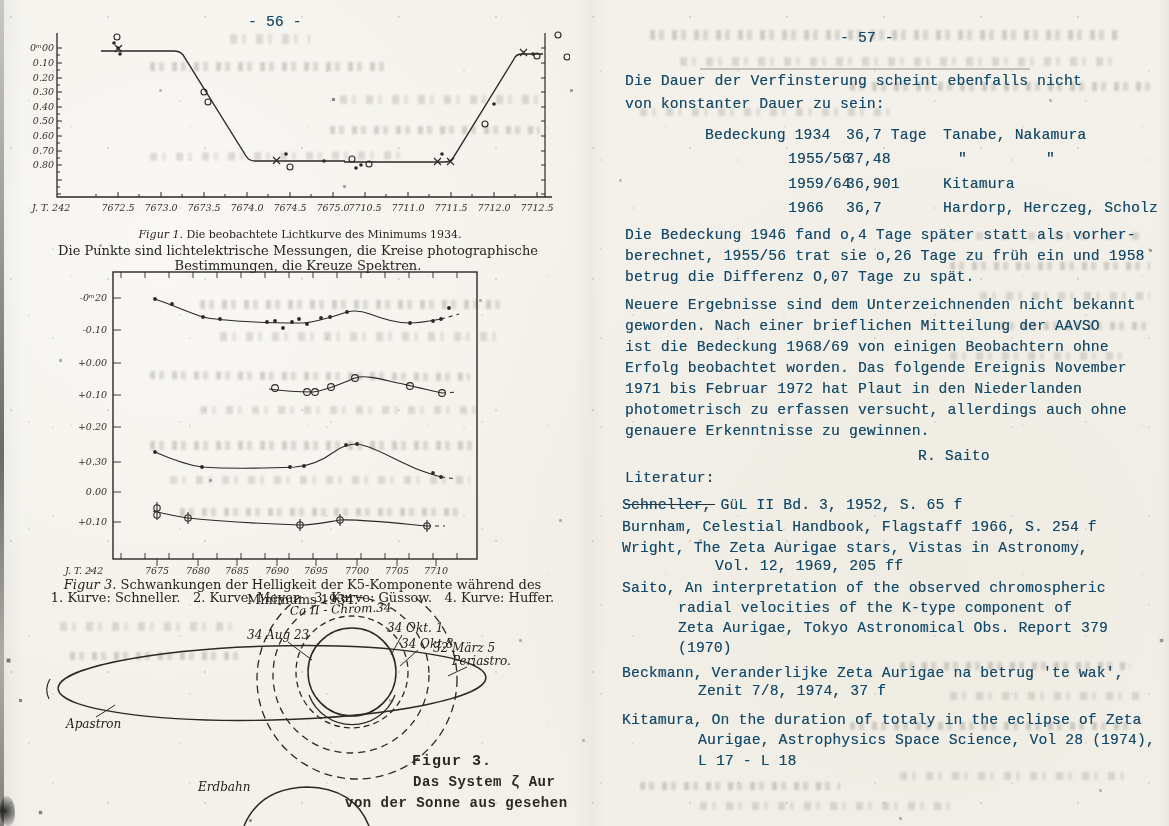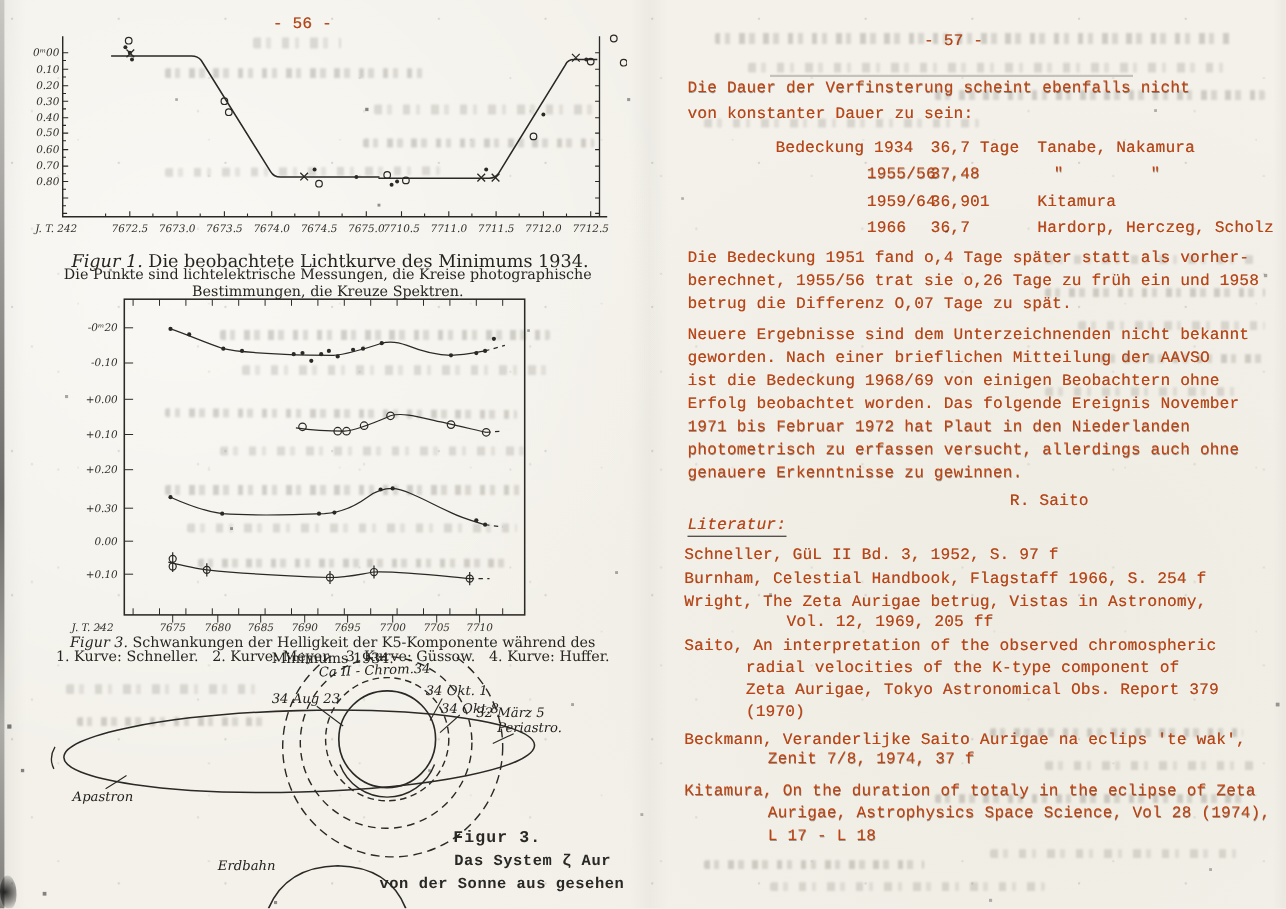--- a/index.html
+++ b/index.html
@@ -37,28 +37,28 @@
   .edgeL{position:absolute;left:0;top:0;width:4px;height:826px;
     background:linear-gradient(180deg,rgba(0,0,0,.15),rgba(0,0,0,.55) 55%,rgba(0,0,0,.25) 80%,rgba(0,0,0,.45));}
   .blob{position:absolute;left:0;top:796px;width:15px;height:30px;border-radius:45% 55% 40% 50%;
     background:radial-gradient(circle at 30% 50%, rgba(10,10,10,.85), rgba(10,10,10,.2) 75%, transparent);}
   
   .bl,.bl2{position:absolute;filter:blur(1.2px);border-radius:2px;}
   .bl{opacity:.40;background:repeating-linear-gradient(90deg,rgba(75,70,62,.55) 0 5px,transparent 5px 9px,rgba(75,70,62,.4) 9px 14px,transparent 14px 22px);}
   .bl2{opacity:.32;background:repeating-linear-gradient(90deg,rgba(75,70,62,.5) 0 7px,transparent 7px 12px,rgba(75,70,62,.35) 12px 16px,transparent 16px 26px);}
   
   .ln{position:absolute;white-space:pre;font-family:"Liberation Mono",monospace;
-      font-size:14.6px;letter-spacing:.2px;color:#c2410c;
+      font-size:14.6px;letter-spacing:.2px;color:#0c4a6e;
       text-shadow:.3px .3px .4px rgba(45,42,38,.45);}
   .hdr{font-size:14.6px;}
-  .ul{border-bottom:1.4px solid #2e2c28;padding-bottom:1px;font-style:italic;}
+  .ul{border-bottom:1.4px solid #2e2c28;padding-bottom:18px;}
   
   .fig-cap{position:absolute;text-align:center;color:#26241f;
       font-family:"DejaVu Serif",serif;}
-  .fc1{font-size:16px;text-align:center;}
+  .fc1{font-size:11px;text-align:center;}
   .fc2{font-size:13px;}
   .fig-cap i{font-style:italic;}
   svg text{fill:#33302a;}
   .tick{font:italic 9.5px "DejaVu Serif",serif;}
   .hand{font:italic 12px "DejaVu Serif",serif;fill:#23211d;}
   .typed3{font-family:"Liberation Mono",monospace;font-weight:bold;fill:#2a2824;}
   .plot{stroke:#2b2925;fill:none;}
 </style>
 </head>
 <body>
@@ -320,45 +320,45 @@
 
   <div class="ln" style="left:788px;top:176px">1959/64</div>
   <div class="ln" style="left:846px;top:176px">36,901</div>
   <div class="ln" style="left:943px;top:176px">Kitamura</div>
 
   <div class="ln" style="left:788px;top:200px">1966</div>
   <div class="ln" style="left:846px;top:200px">36,7</div>
   <div class="ln" style="left:943px;top:200px">Hardorp, Herczeg, Scholz</div>
 </div>
 
-<div class="ln" style="left:625px;top:227px">Die Bedeckung 1951 fand o,4 Tage später statt als vorher-</div>
+<div class="ln" style="left:625px;top:227px">Die Bedeckung 1946 fand o,4 Tage später statt als vorher-</div>
 <div class="ln" style="left:625px;top:248px">berechnet, 1955/56 trat sie o,26 Tage zu früh ein und 1958</div>
 <div class="ln" style="left:625px;top:269px">betrug die Differenz O,07 Tage zu spät.</div>
 
 <div class="ln" style="left:625px;top:297px">Neuere Ergebnisse sind dem Unterzeichnenden nicht bekannt</div>
 <div class="ln" style="left:625px;top:318px">geworden. Nach einer brieflichen Mitteilung der AAVSO</div>
 <div class="ln" style="left:625px;top:339px">ist die Bedeckung 1968/69 von einigen Beobachtern ohne</div>
 <div class="ln" style="left:625px;top:360px">Erfolg beobachtet worden. Das folgende Ereignis November</div>
 <div class="ln" style="left:625px;top:381px">1971 bis Februar 1972 hat Plaut in den Niederlanden</div>
 <div class="ln" style="left:625px;top:402px">photometrisch zu erfassen versucht, allerdings auch ohne</div>
 <div class="ln" style="left:625px;top:423px">genauere Erkenntnisse zu gewinnen.</div>
 
 <div class="ln" style="left:918px;top:448px">R. Saito</div>
 
 <div class="ln ul" style="left:625px;top:470px">Literatur:</div>
 
-<div class="ln" style="left:622px;top:497px">Schneller, GüL II Bd. 3, 1952, S. 97 f</div>
+<div class="ln" style="left:622px;top:497px">Schneller, GüL II Bd. 3, 1952, S. 65 f</div>
 <div class="ln" style="left:622px;top:519px">Burnham, Celestial Handbook, Flagstaff 1966, S. 254 f</div>
-<div class="ln" style="left:622px;top:540px">Wright, The Zeta Aurigae betrug, Vistas in Astronomy,</div>
+<div class="ln" style="left:622px;top:540px">Wright, The Zeta Aurigae stars, Vistas in Astronomy,</div>
 <div class="ln" style="left:715px;top:558px">Vol. 12, 1969, 205 ff</div>
 <div class="ln" style="left:622px;top:580px">Saito, An interpretation of the observed chromospheric</div>
 <div class="ln" style="left:678px;top:600px">radial velocities of the K-type component of</div>
 <div class="ln" style="left:678px;top:620px">Zeta Aurigae, Tokyo Astronomical Obs. Report 379</div>
 <div class="ln" style="left:678px;top:640px">(1970)</div>
-<div class="ln" style="left:622px;top:665px">Beckmann, Veranderlijke Saito Aurigae na eclips 'te wak',</div>
+<div class="ln" style="left:622px;top:665px">Beckmann, Veranderlijke Zeta Aurigae na betrug 'te wak',</div>
 <div class="ln" style="left:698px;top:683px">Zenit 7/8, 1974, 37 f</div>
 <div class="ln" style="left:622px;top:712px">Kitamura, On the duration of totaly in the eclipse of Zeta</div>
 <div class="ln" style="left:698px;top:732px">Aurigae, Astrophysics Space Science, Vol 28 (1974),</div>
 <div class="ln" style="left:698px;top:753px">L 17 - L 18</div>
 
 <div class="noise"></div>
 <div class="specks"></div>
 <div class="edgeL"></div>
 <div class="blob"></div>
 

